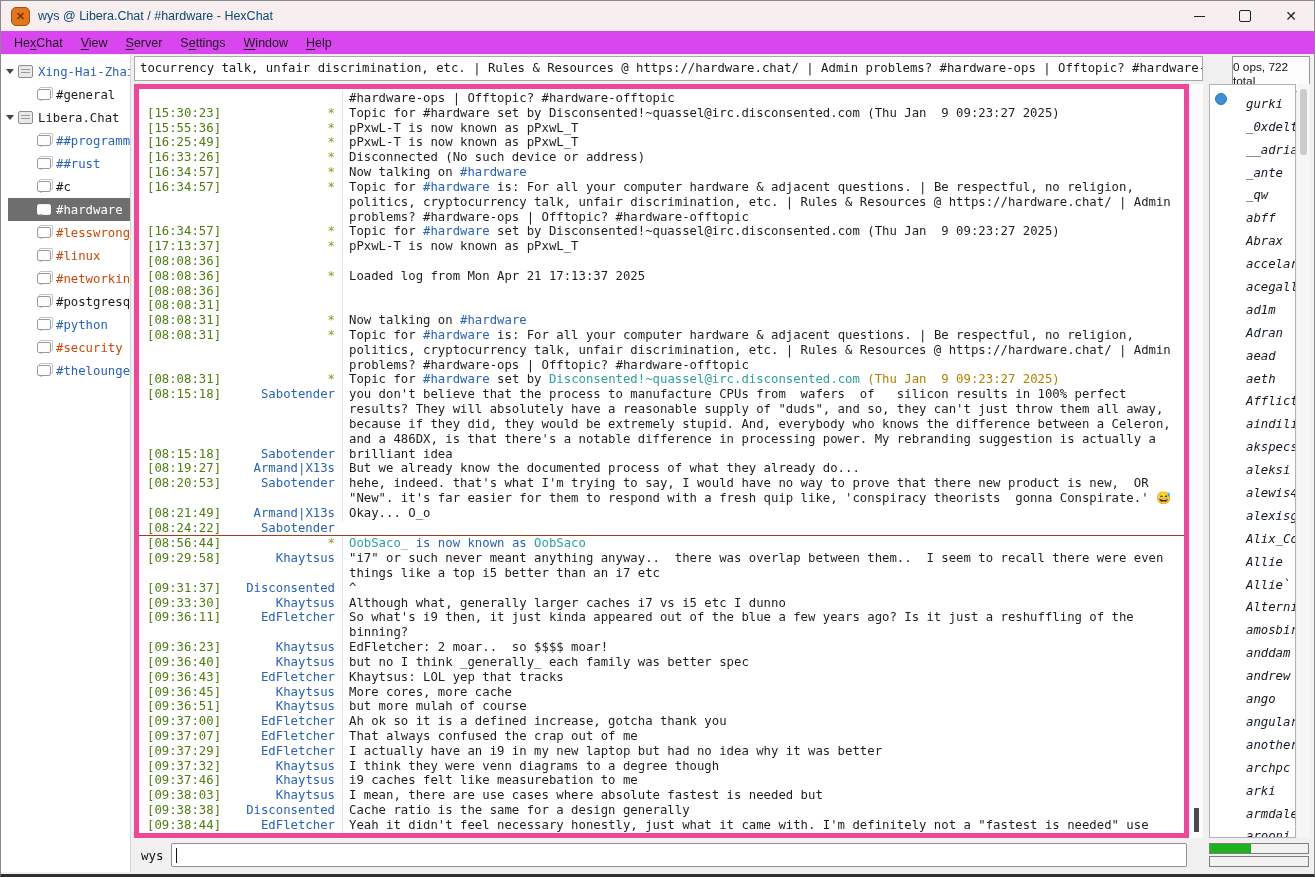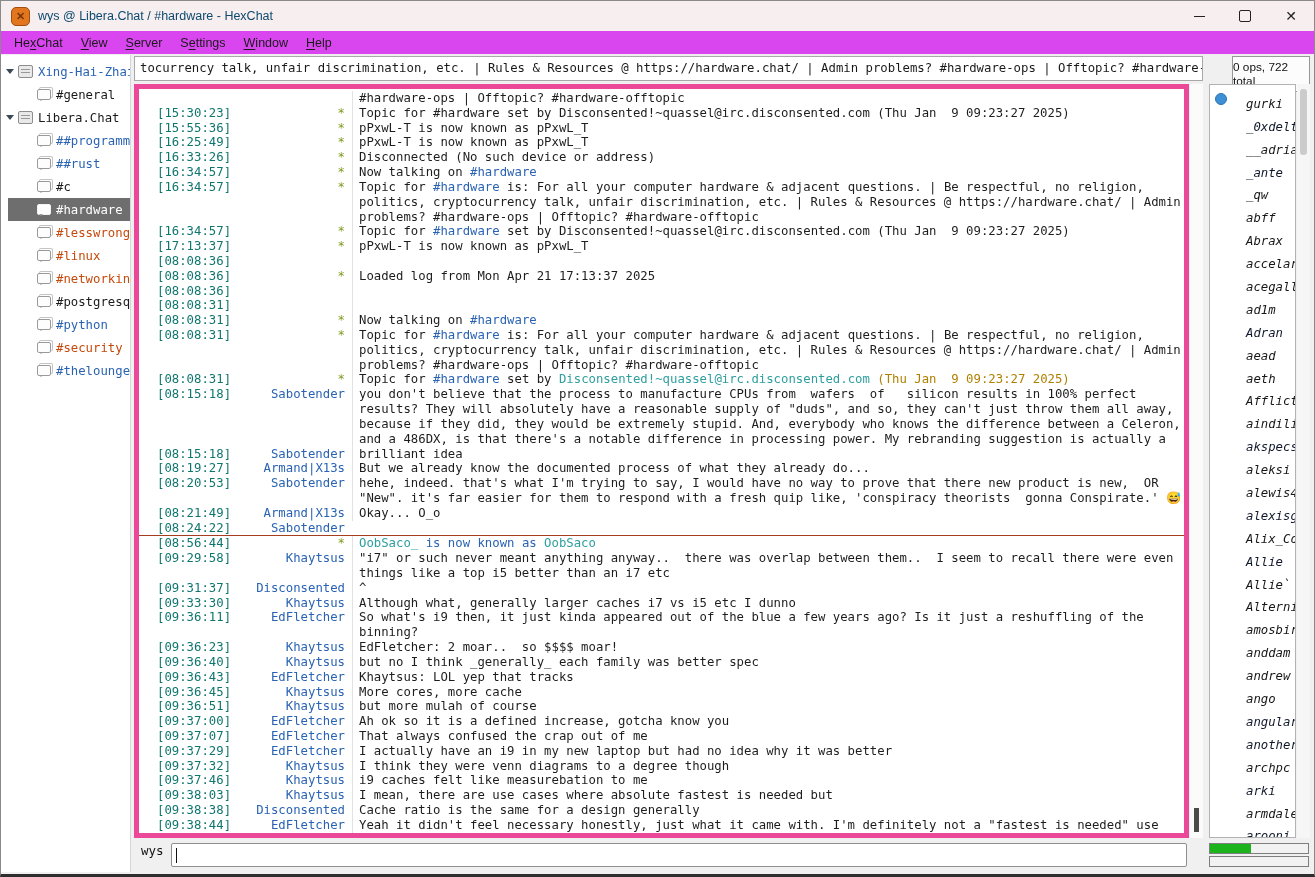--- a/index.html
+++ b/index.html
@@ -51,42 +51,42 @@
   .ops-box{grid-column:2;grid-row:1;border:1px solid #979797;background:#fcfcfc;
     display:flex;align-items:center;justify-content:center;font-size:11.8px;color:#111;
     justify-self:end;width:78px;box-sizing:border-box;height:36px;align-self:start;}
   
   .chat-wrap{grid-column:1;grid-row:2;display:flex;min-width:0;min-height:0;}
   .chat-area{flex:1;background:#fff;border:5px solid #ec4899;overflow:hidden;
     font-family:"DejaVu Sans Mono",monospace;font-size:12.3px;line-height:14.82px;
     color:#1d1d1d;padding-top:2px;min-width:0;}
   .line{display:flex;}
   .line.red-sep{border-bottom:1px solid #a63d1e;}
-  .c-ts{flex:0 0 80px;padding-left:18px;color:#0f766e;white-space:pre;}
+  .c-ts{flex:0 0 80px;padding-left:8px;color:#4d7c0f;white-space:pre;}
   .c-who{flex:0 0 108px;text-align:right;padding-right:7px;color:#2a63b4;white-space:pre;overflow:hidden;}
   .c-who.star{color:#7d9c1e;}
   .c-msg{flex:1;padding-left:6px;border-left:1px solid #e2e2e2;white-space:pre-wrap;
     word-wrap:break-word;min-height:14.82px;min-width:0;}
   .sg-chan{color:#2a63b4;} .sg-host{color:#2f9e9e;} .sg-date{color:#b08000;}
   .sg-event{color:#2a63b4;}
   .chat-scrollbar{width:13px;position:relative;background:#fbfbfb;margin-left:1px;}
   .chat-scrollbar .thumb{position:absolute;bottom:6px;left:4px;width:5px;height:24px;background:#4a4a4a;}
   
   .user-wrap{grid-column:2;grid-row:2;display:flex;min-height:0;}
   .userlist{flex:1;background:#fff;border:1px solid #b2b2b2;padding-top:3px;overflow:hidden;
     font-family:"DejaVu Sans Mono",monospace;font-size:12.3px;color:#161616;}
   .user-row{height:22.9px;display:flex;align-items:flex-end;padding-left:36px;position:relative;
     white-space:nowrap;overflow:hidden;font-style:italic;}
   .user-row.away{color:#0f172a;}
   .dot{position:absolute;left:5px;top:5px;width:12px;height:12px;border-radius:50%;
     background:#3d8fd6;border:1px solid #2f74b0;box-sizing:border-box;}
   .user-scrollbar{width:13px;margin-left:1px;position:relative;background:#f6f6f6;}
   .user-scrollbar .thumb2{position:absolute;top:5px;left:3px;width:7px;height:66px;background:#cbcbcb;border-radius:3px;}
   
-  .input-row{grid-column:1;grid-row:3;display:flex;gap:7px;padding:2px 16px 5px 7px;min-width:0;}
+  .input-row{grid-column:1;grid-row:3;display:flex;align-items:center;gap:7px;padding:2px 16px 5px 7px;min-width:0;}
   .mynick{font-family:"DejaVu Sans Mono",monospace;font-size:12.5px;color:#111;}
   .input-box{flex:1;height:24px;background:#fff;border:1px solid #8f8f8f;border-radius:2px;
     display:flex;align-items:center;padding-left:4px;box-sizing:border-box;}
   .caret{width:1px;height:15px;background:#111;}
   .meters{grid-column:2;grid-row:3;display:flex;flex-direction:column;gap:2px;padding:2px 1px 5px 0;}
   .meter{height:11px;border:1px solid #7e7e7e;background:#f2f2f2;position:relative;box-sizing:border-box;}
   .meter .fill{position:absolute;left:0;top:0;bottom:0;width:42%;background:#1db31d;}
 </style>
 </head>
 <body>
@@ -337,21 +337,21 @@
               <span class="c-msg"><span>More cores, more cache</span></span>
             </div>
             <div class="line">
               <span class="c-ts">[09:36:51]</span>
               <span class="c-who">Khaytsus</span>
               <span class="c-msg"><span>but more mulah of course</span></span>
             </div>
             <div class="line">
               <span class="c-ts">[09:37:00]</span>
               <span class="c-who">EdFletcher</span>
-              <span class="c-msg"><span>Ah ok so it is a defined increase, gotcha know you</span></span>
+              <span class="c-msg"><span>Ah ok so it is a defined increase, gotcha thank you</span></span>
             </div>
             <div class="line">
               <span class="c-ts">[09:37:07]</span>
               <span class="c-who">EdFletcher</span>
               <span class="c-msg"><span>That always confused the crap out of me</span></span>
             </div>
             <div class="line">
               <span class="c-ts">[09:37:29]</span>
               <span class="c-who">EdFletcher</span>
               <span class="c-msg"><span>I actually have an i9 in my new laptop but had no idea why it was better</span></span>

